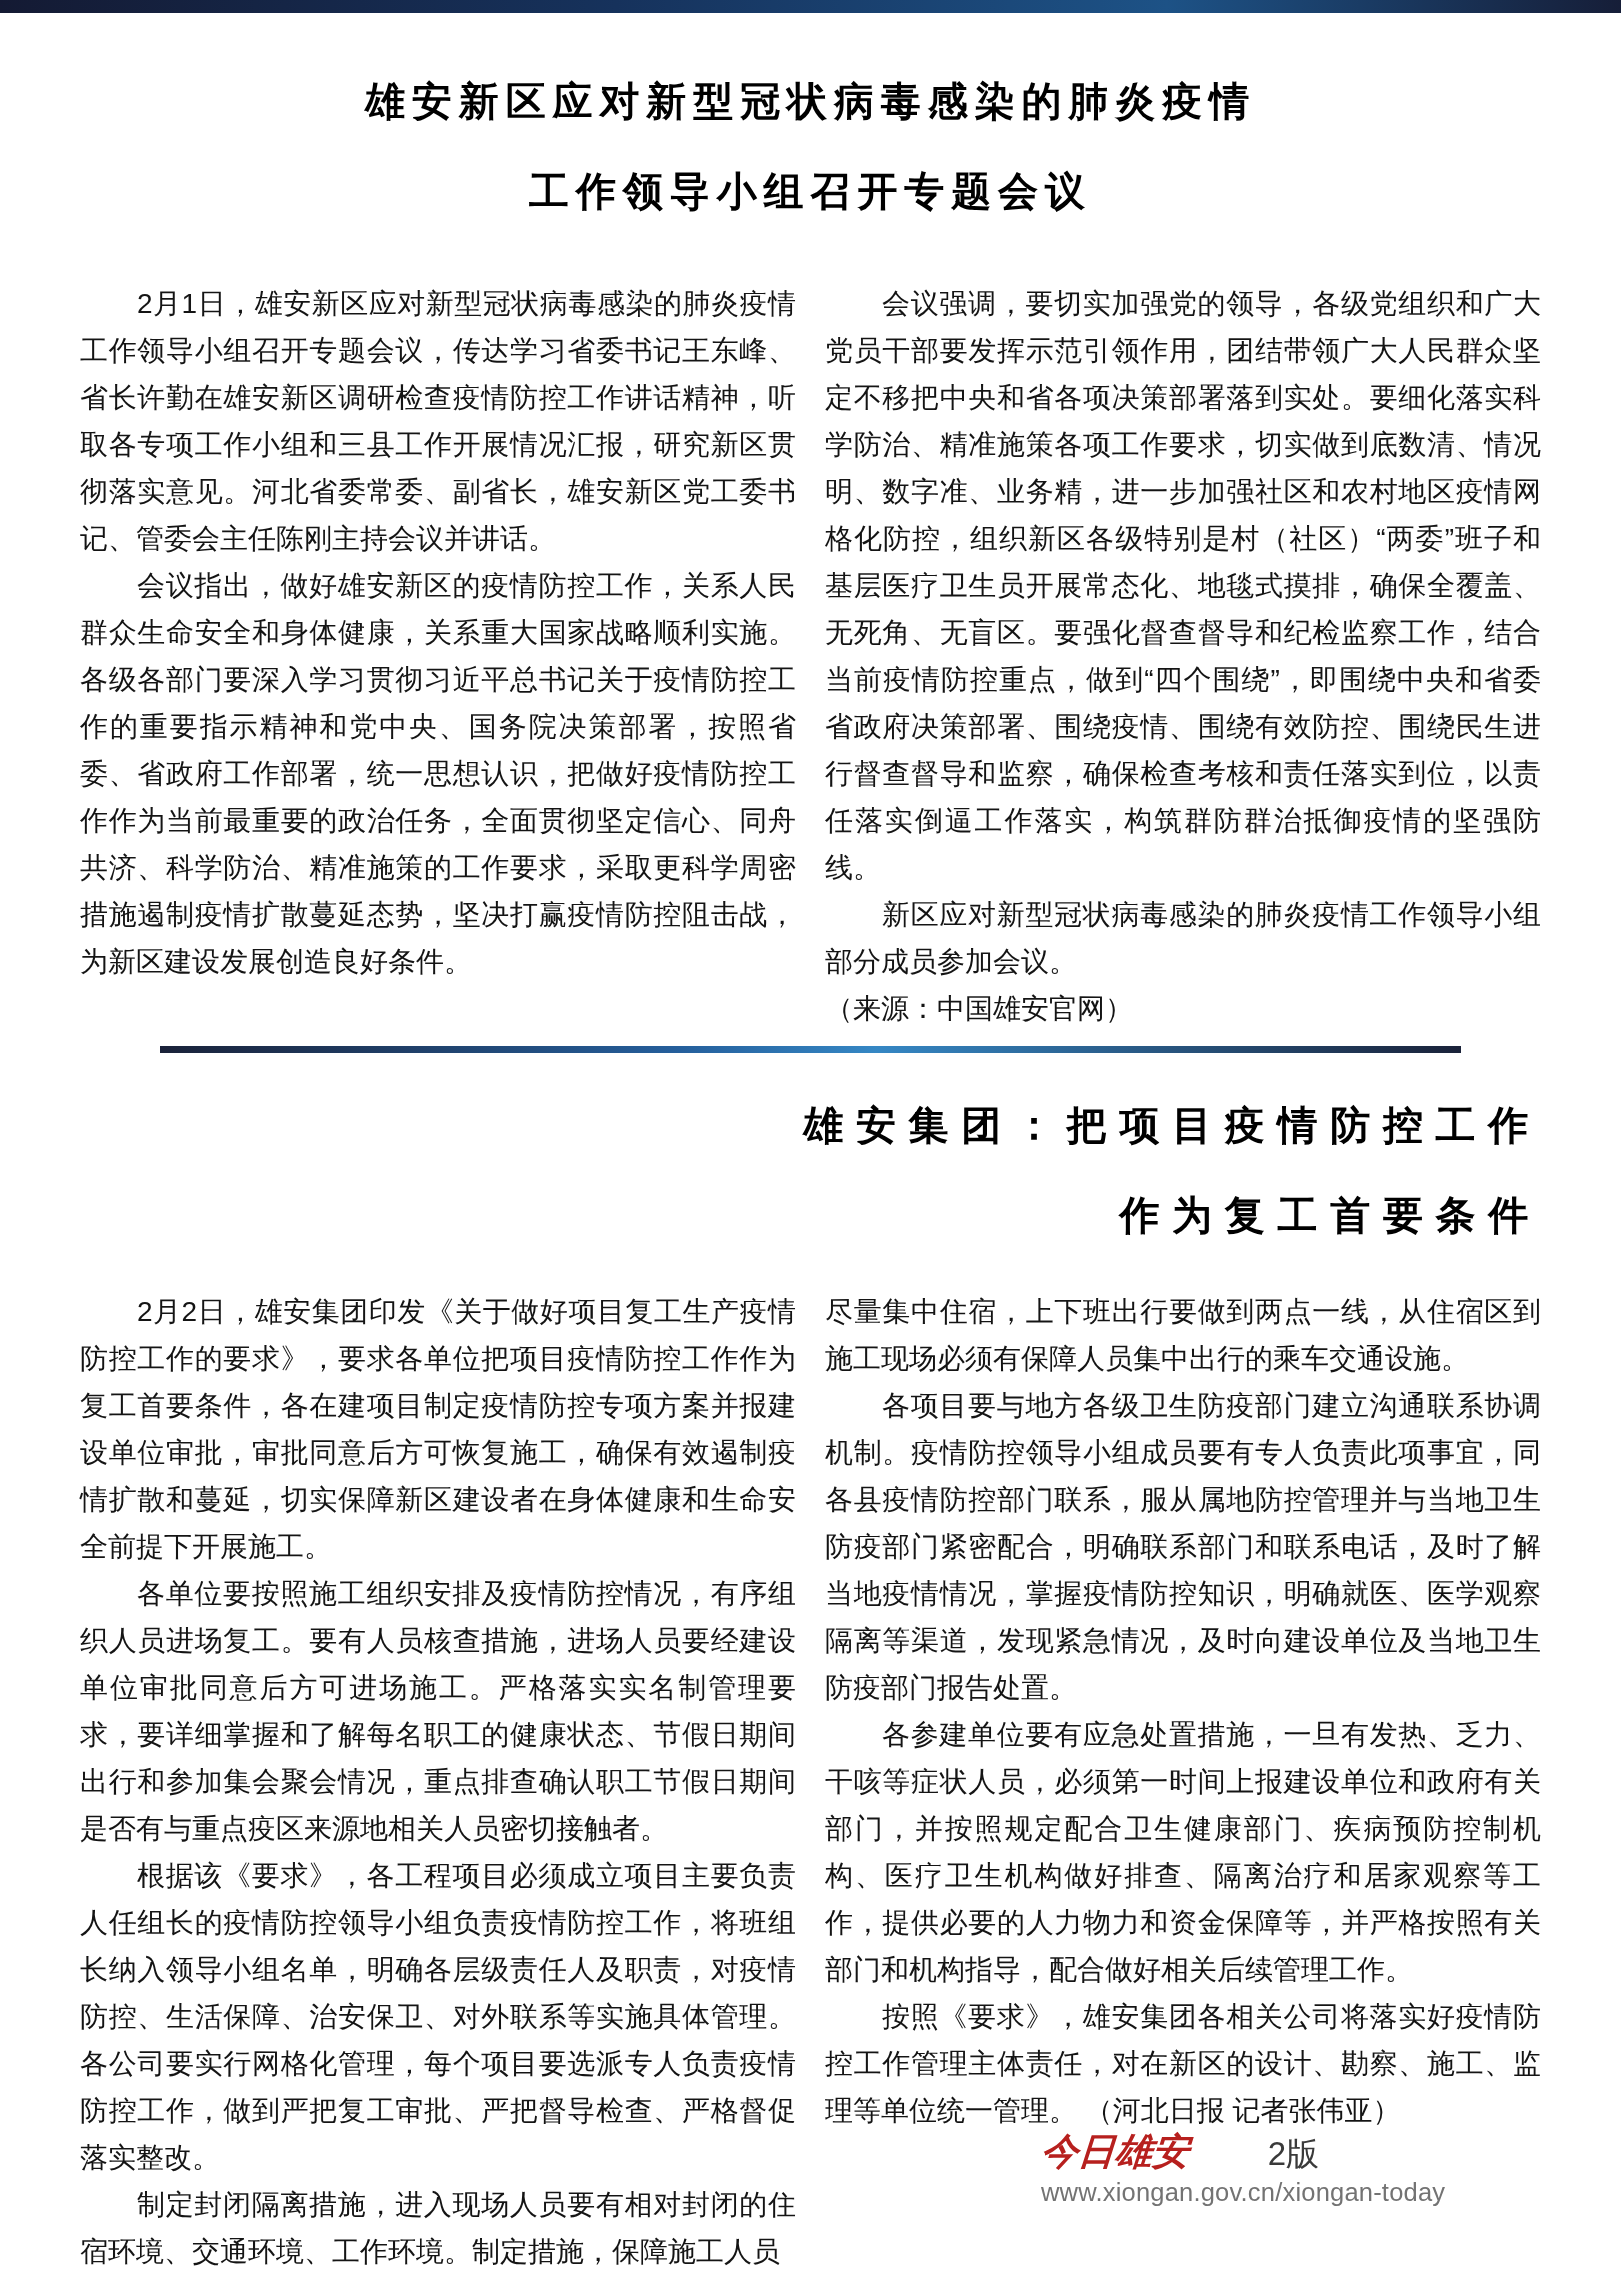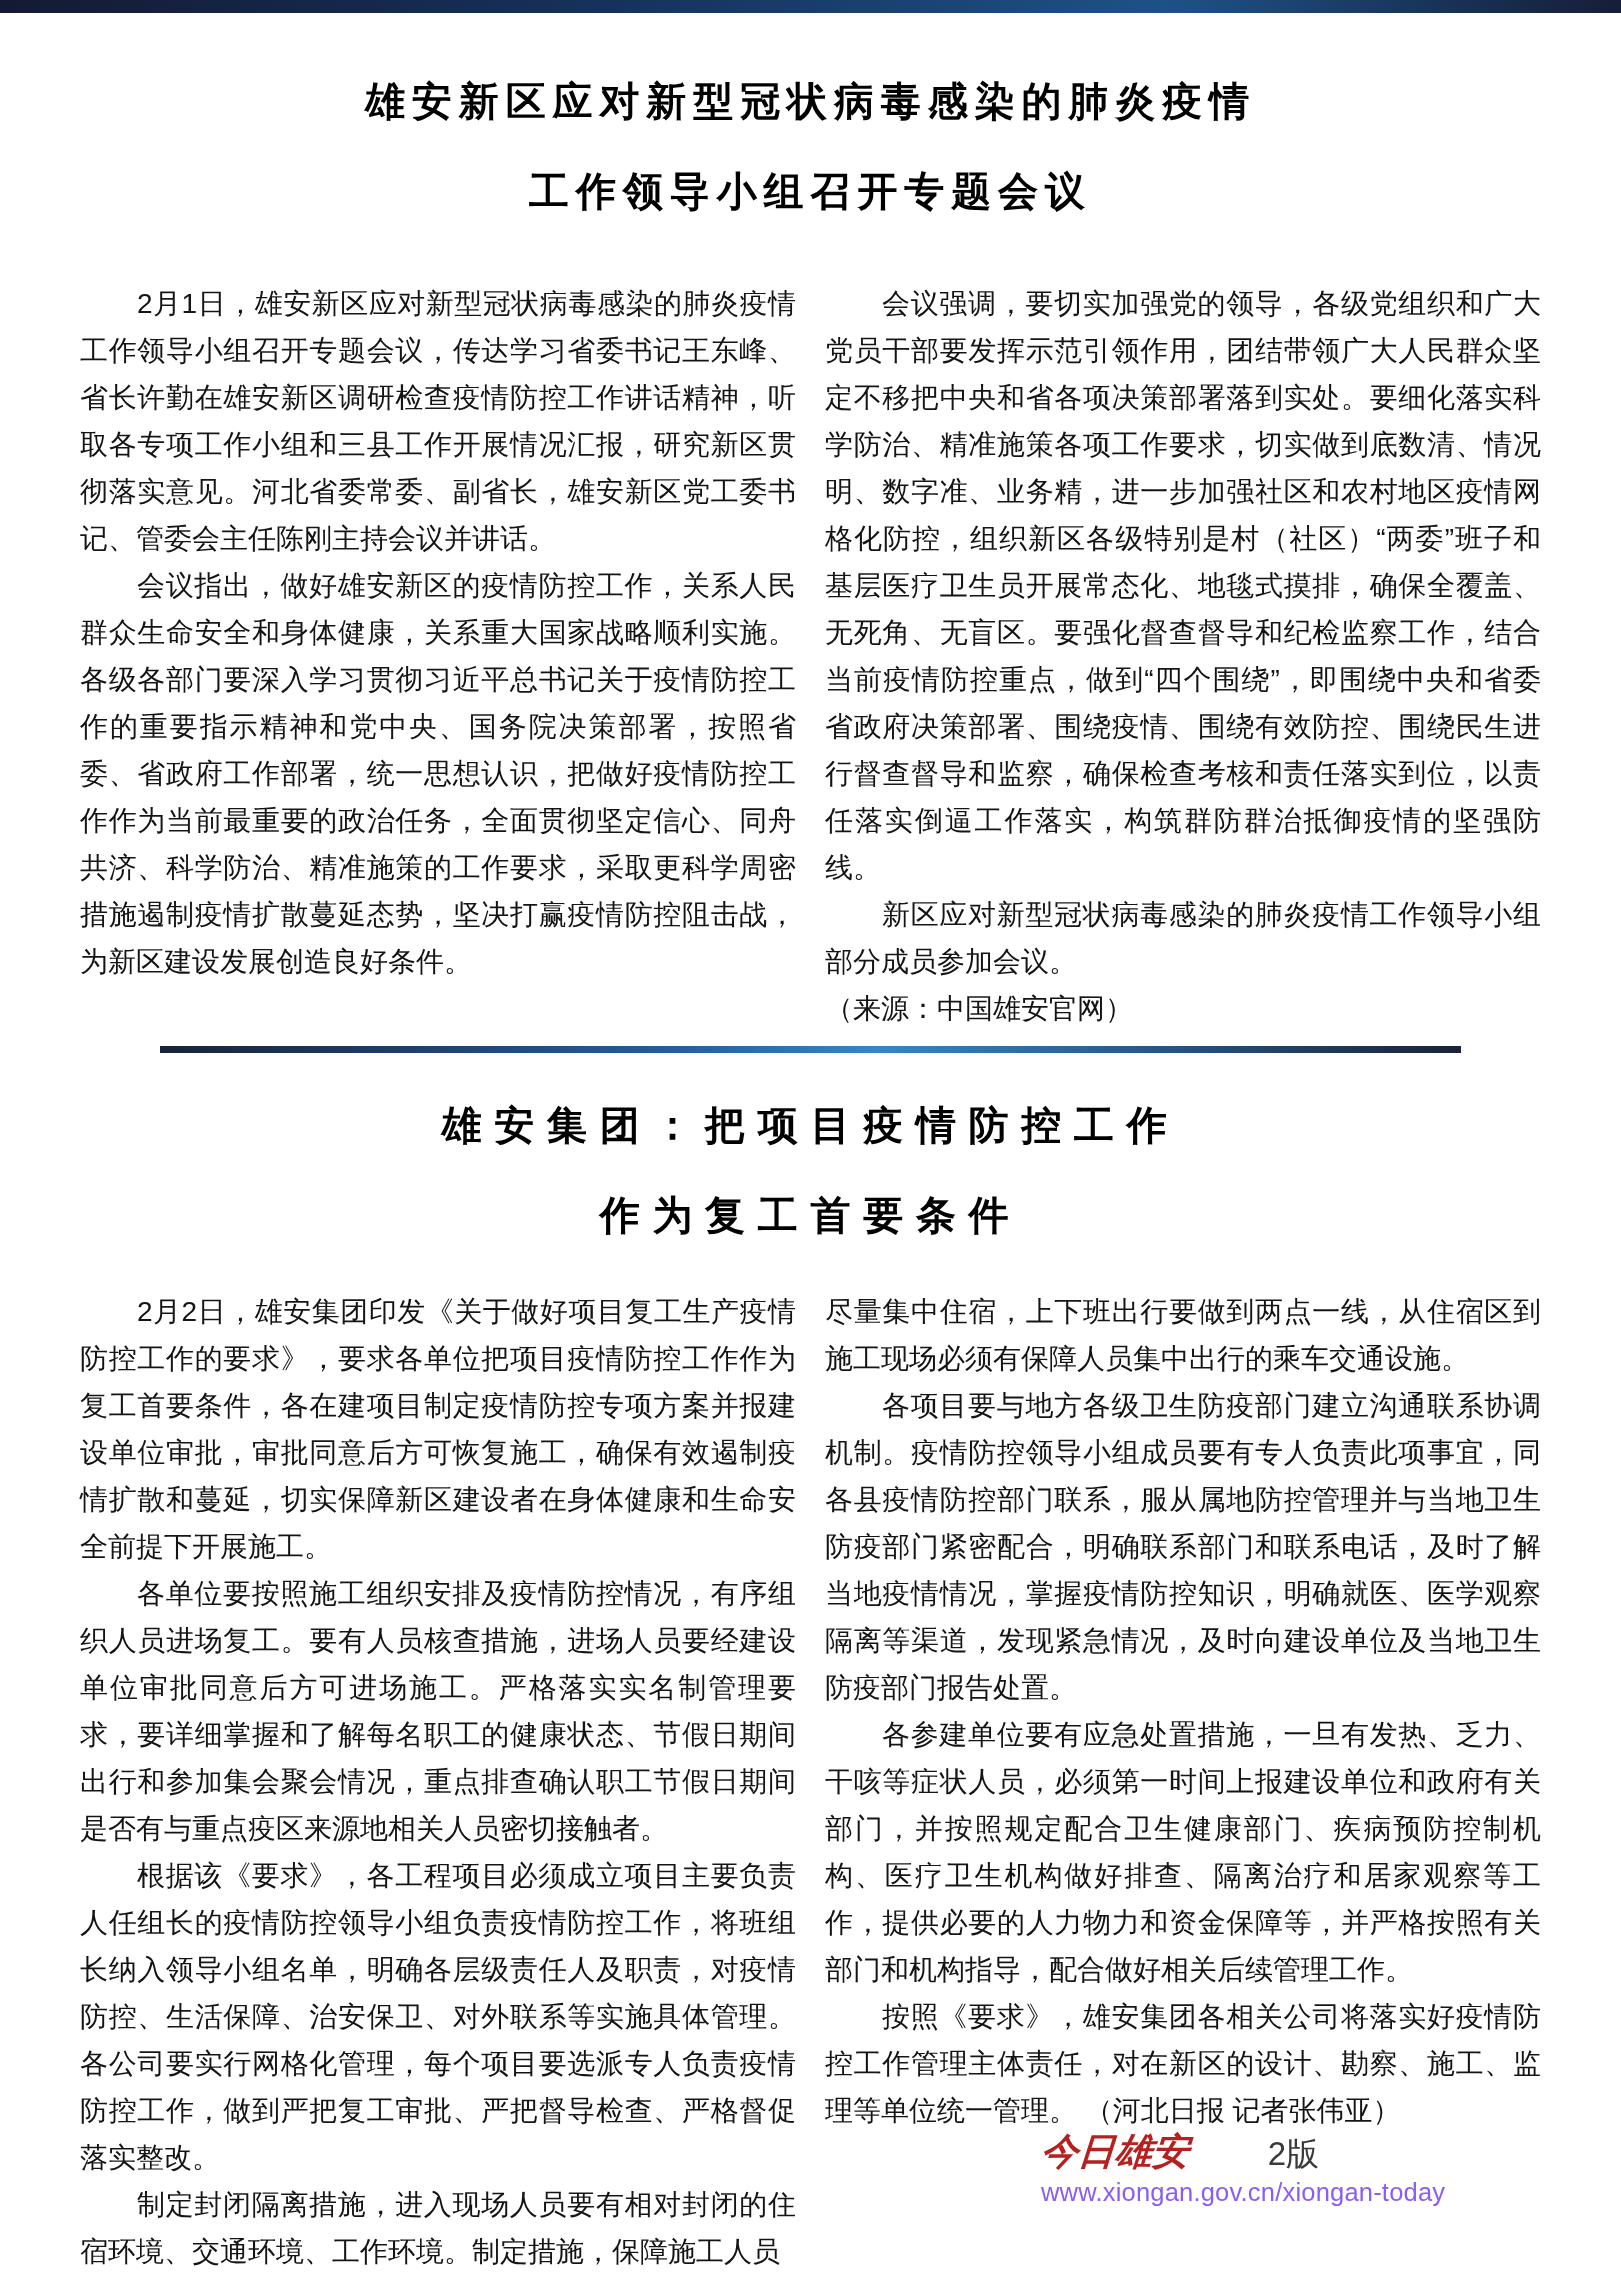--- a/index.html
+++ b/index.html
@@ -37,21 +37,21 @@
     text-align: justify;
     color: #141414;
   }
   .col p.indent { text-indent: 57px; }
   .col p.align-right { text-align: left; padding-right: 13.7px; text-indent: 0; }
   .divider {
     height: 7.8px;
     margin: 13.7px 80px 0 80px;
     background: linear-gradient(90deg, #1a2239 0%, #255f9c 40%, #3587c4 55%, #1a2239 100%);
   }
-  .article-2 h1.title { margin-top: 27.4px; letter-spacing: 12.7px; }
+  .article-2 h1.title { margin-top: 27.4px; letter-spacing: 12.7px; text-align: right; }
   .article-2 .columns { margin-top: 27.4px; }
   .footer {
     position: absolute;
     left: 1041px;
     top: 2133px;
     width: 278px;
   }
   .footer-row {
     display: flex;
     justify-content: space-between;
@@ -67,21 +67,21 @@
     transform: skewX(-4deg);
   }
   .page-num {
     font-size: 33px;
     line-height: 1;
     color: #3a3a3a;
   }
   .footer-url {
     margin-top: 7.8px;
     font-size: 25.5px;
-    color: #8b5cf6;
+    color: #737373;
     letter-spacing: 0.2px;
     white-space: nowrap;
   }
 </style>
 </head>
 <body>
 
 <div class="top-bar"></div>
 
 <div class="main">

